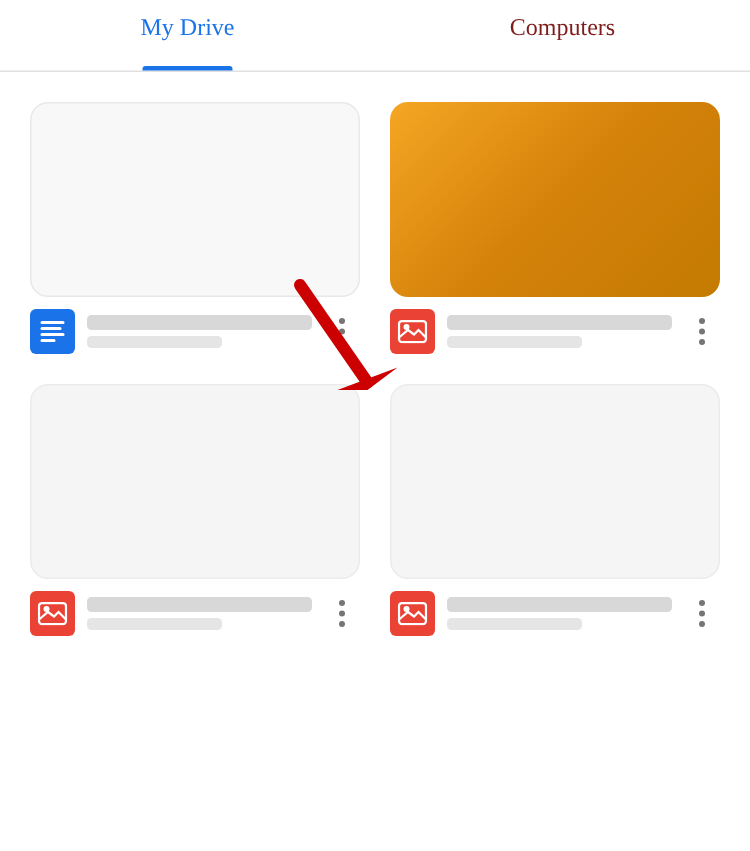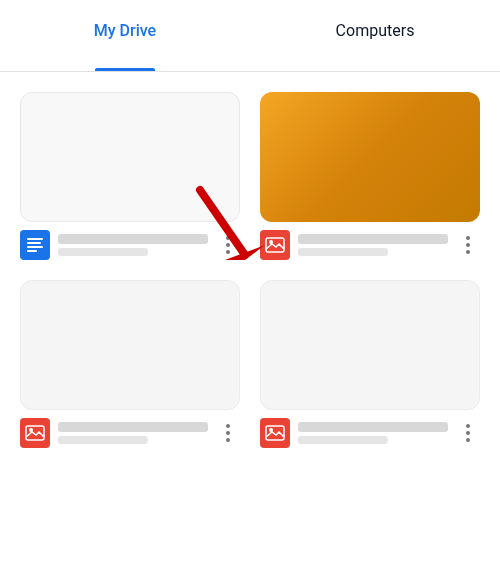--- a/index.html
+++ b/index.html
@@ -14,40 +14,41 @@
       background: #ffffff;
       font-family: 'Roboto', Arial, sans-serif;
       overflow: hidden;
       position: relative;
     }
 
     
     .tab-bar {
       display: flex;
       border-bottom: 1px solid #e0e0e0;
-      height: 72px;
+      height: 48px;
       align-items: flex-end;
+      font-family: Liberation Serif, serif;
     }
 
     .tab {
       flex: 1;
       display: flex;
       flex-direction: column;
       align-items: center;
       justify-content: flex-end;
       padding-bottom: 10px;
       cursor: pointer;
       position: relative;
       height: 100%;
       justify-content: center;
     }
 
     .tab-label {
       font-size: 16px;
-      color: #0f172a;
+      color: #7f1d1d;
     }
 
     .tab.active .tab-label {
       color: #1a73e8;
       font-weight: 500;
     }
 
     .tab-underline {
       position: absolute;
       bottom: 0;

